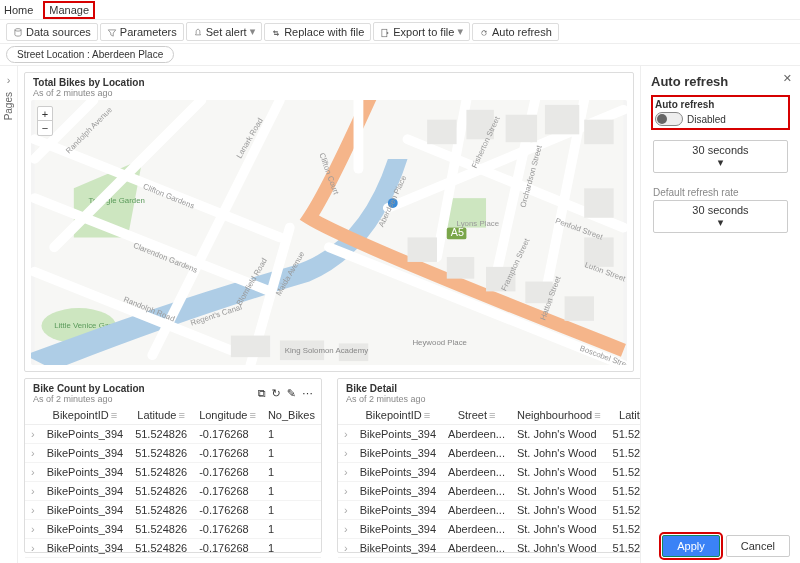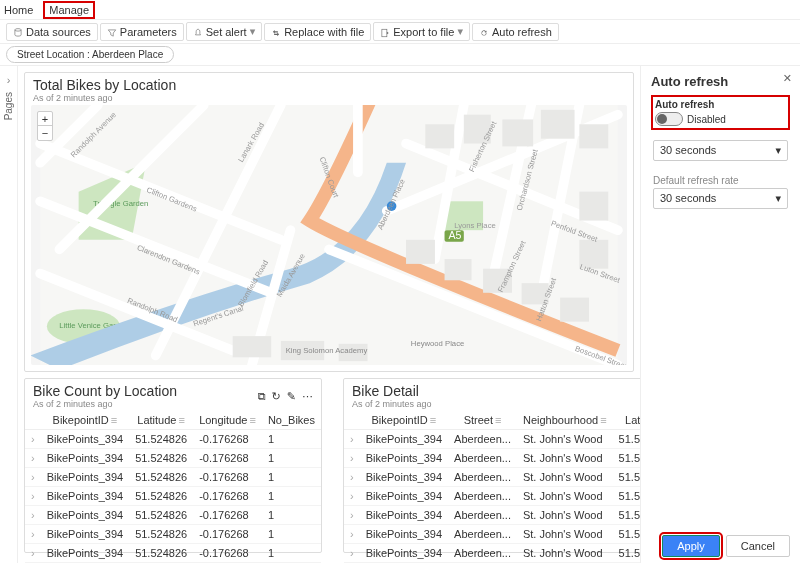--- a/index.html
+++ b/index.html
@@ -10,46 +10,46 @@
 .toolbar { height: 24px; display: flex; align-items: center; gap: 2px; padding: 2px 6px; border-bottom: 1px solid #eee; }
 .tbtn { display: flex; align-items: flex-end; gap: 3px; padding: 2px 6px; border: 1px solid #ddd; border-radius: 2px; font-size: 10px; cursor: pointer; background: #fff; }
 .tbtn svg { width: 10px; height: 10px; }
 .chiprow { height: 22px; display: flex; align-items: center; padding: 2px 6px; border-bottom: 1px solid #eee; }
 .chip { border: 1px solid #ccc; border-radius: 10px; padding: 2px 10px; font-size: 10px; }
 .main { display: flex; height: 497px; }
 .pages-rail { width: 18px; border-right: 1px solid #eee; display: flex; flex-direction: column; align-items: center; padding-top: 8px; }
 .pages-rail .vtext { writing-mode: vertical-rl; transform: rotate(180deg); font-size: 10px; color: #666; margin-top: 6px; }
 .content { flex: 1; display: flex; flex-direction: column; padding: 6px; gap: 6px; overflow: hidden; }
 .panel { border: 1px solid #ddd; border-radius: 2px; background: #fff; }
-.panel-title { font-size: 14px; font-weight: 400; padding: 4px 8px 0 8px; }
+.panel-title { font-size: 10px; font-weight: 700; padding: 4px 8px 0 8px; }
 .panel-sub { font-size: 9px; color: #888; padding: 0 8px 2px 8px; }
 .map-wrap { height: 300px; display: flex; flex-direction: column; }
 .map { flex: 1; margin: 0 6px 6px 6px; position: relative; overflow: hidden; border-radius: 2px; background: #f4f4f4; }
 .map svg { width: 100%; height: 100%; }
 .zoomctrl { position: absolute; top: 6px; left: 6px; width: 16px; background: #fff; border: 1px solid #ccc; border-radius: 2px; font-size: 10px; text-align: center; }
 .zoomctrl div { height: 14px; line-height: 14px; cursor: pointer; }
 .zoomctrl div:first-child { border-bottom: 1px solid #ccc; }
-.tables { display: flex; gap: 21px; height: 175px; }
+.tables { display: flex; gap: 15px; height: 175px; }
 .tpanel { flex: 1; display: flex; flex-direction: column; }
 .thead { display: flex; justify-content: space-between; align-items: center; padding: 4px 8px 0 8px; }
 .thead .icons { display: flex; gap: 6px; color: #888; }
 .tbl { width: 100%; border-collapse: collapse; font-size: 10px; margin-top: 2px; }
 .tbl th { text-align: center; font-weight: 400; color: #555; padding: 3px 6px; border-bottom: 1px solid #eee; font-size: 10px; white-space: nowrap; }
 .tbl td { padding: 3px 6px; border-bottom: 1px solid #f3f3f3; white-space: nowrap; overflow: hidden; text-overflow: ellipsis; }
 .tbl td:first-child { color: #aaa; width: 14px; }
 .sortbars { display: inline-block; color: #aaa; margin-left: 2px; }
 .sidepanel { width: 160px; border-left: 1px solid #eee; padding: 8px 10px; display: flex; flex-direction: column; gap: 6px; position: relative; }
 .sidepanel h2 { font-size: 13px; font-weight: 600; }
 .close-x { position: absolute; top: 6px; right: 8px; cursor: pointer; color: #666; }
 .group { border: 2px solid transparent; padding: 2px 0; }
 .group.hl { border-color: #d60000; padding: 2px; }
 .glabel { font-size: 10px; font-weight: 600; margin-bottom: 2px; display: flex; align-items: center; gap: 3px; }
 .toggle { width: 28px; height: 14px; border: 1px solid #888; border-radius: 7px; background: #eee; display: inline-block; position: relative; margin-right: 4px; }
 .toggle::after { content: ""; width: 10px; height: 10px; border-radius: 50%; background: #666; position: absolute; top: 1px; left: 1px; }
-.select { border: 1px solid #ccc; border-radius: 2px; padding: 3px 6px; font-size: 10px; color: #888; display: flex; justify-content: space-between; align-items: flex-start; }
+.select { border: 1px solid #ccc; border-radius: 2px; padding: 3px 6px; font-size: 10px; color: #888; display: flex; justify-content: space-between; align-items: center; flex-direction: column; }
 .footer { position: absolute; bottom: 6px; right: 10px; display: flex; gap: 6px; }
 .btn { padding: 4px 14px; border: 1px solid #ccc; border-radius: 2px; font-size: 11px; cursor: pointer; background: #fff; }
 .btn.primary { background: #3b82f6; color: #fff; border-color: #0f8a5f; }
 .btn.primary.hl { outline: 2px solid #d60000; outline-offset: 1px; }
 .maplabel { font-size: 8px; fill: #888; }
 .roadlabel { font-size: 8px; fill: #999; }
 .parklabel { font-size: 8px; fill: #5a9a5a; }
 </style>
 </head>
 <body>

